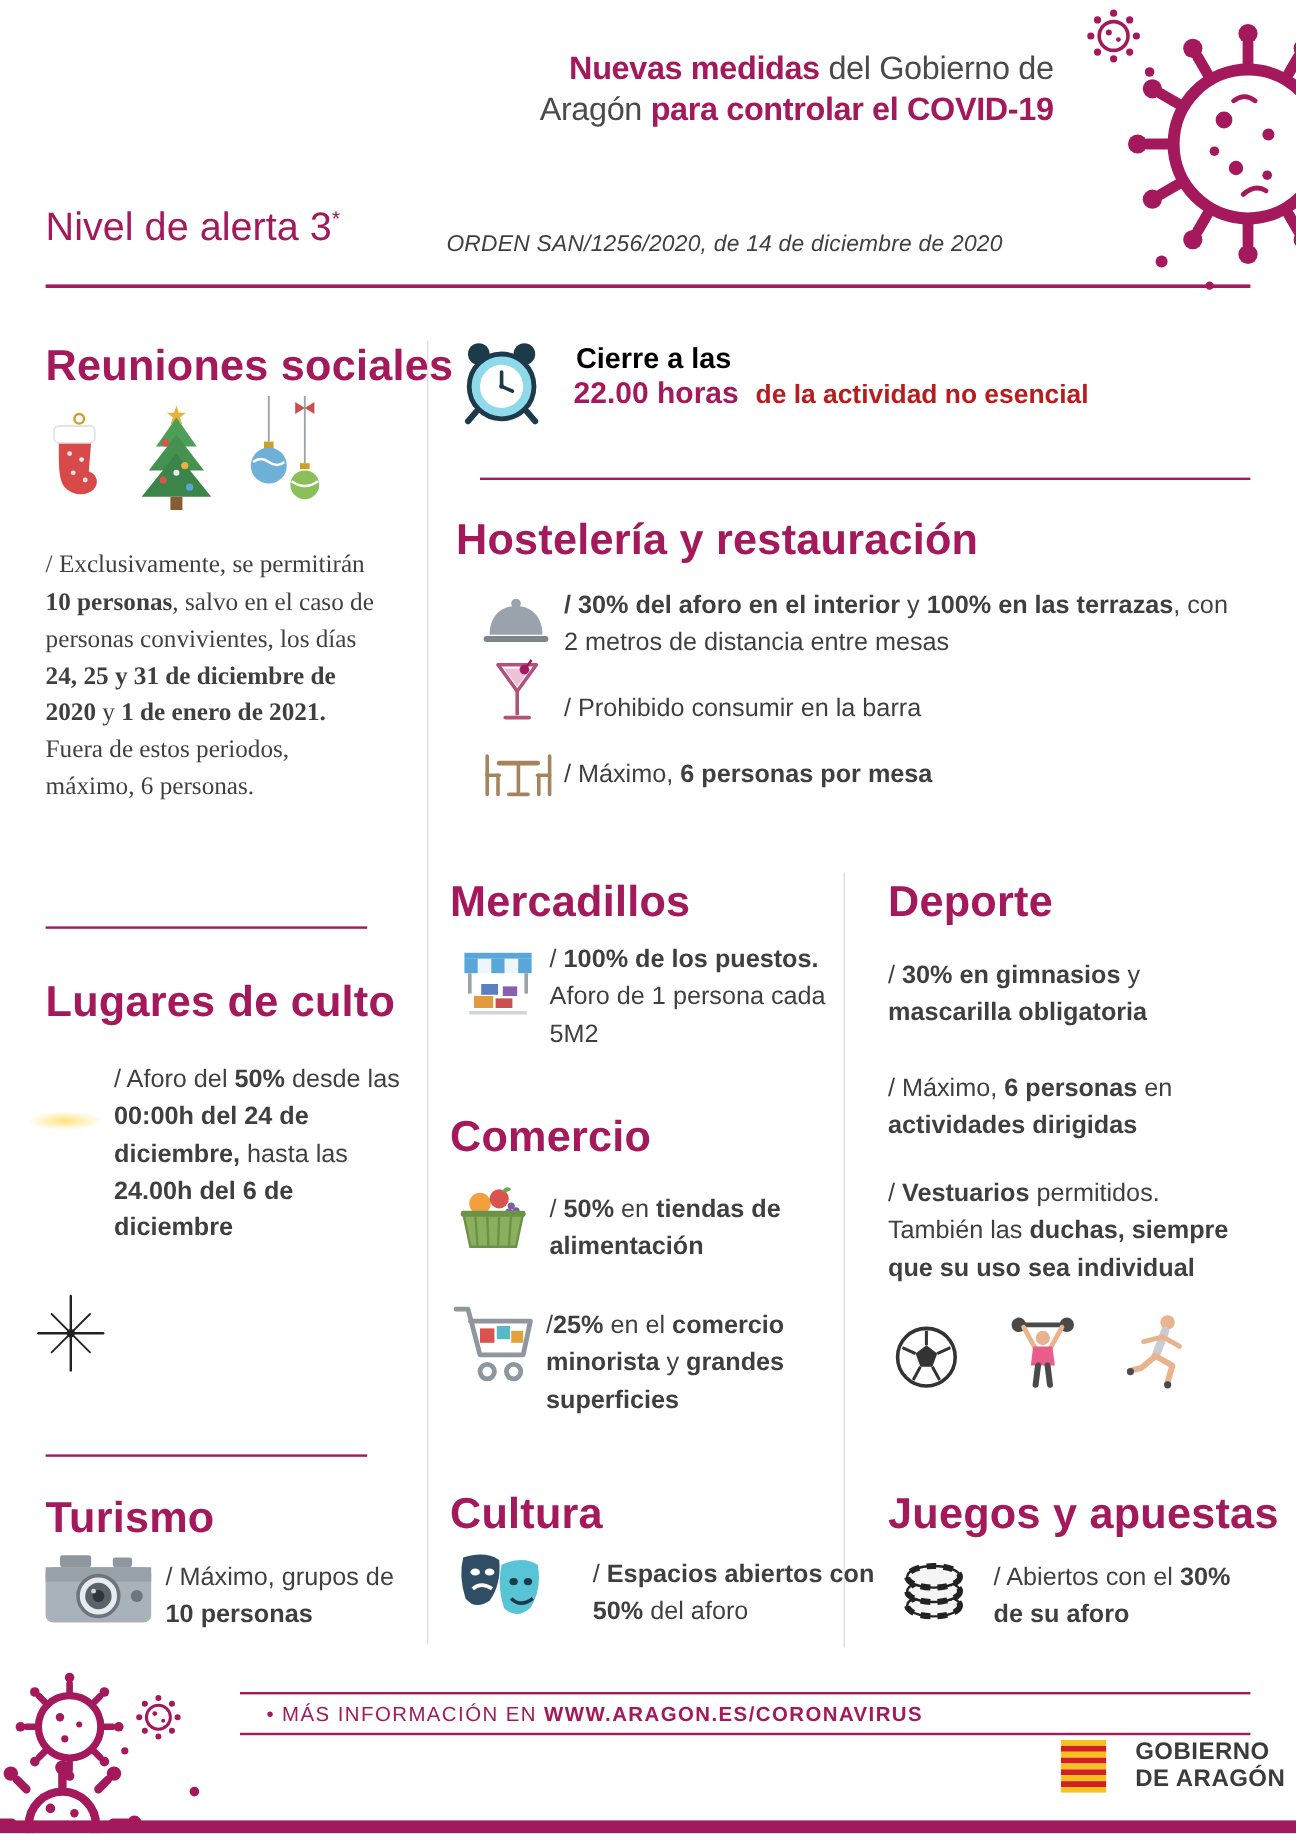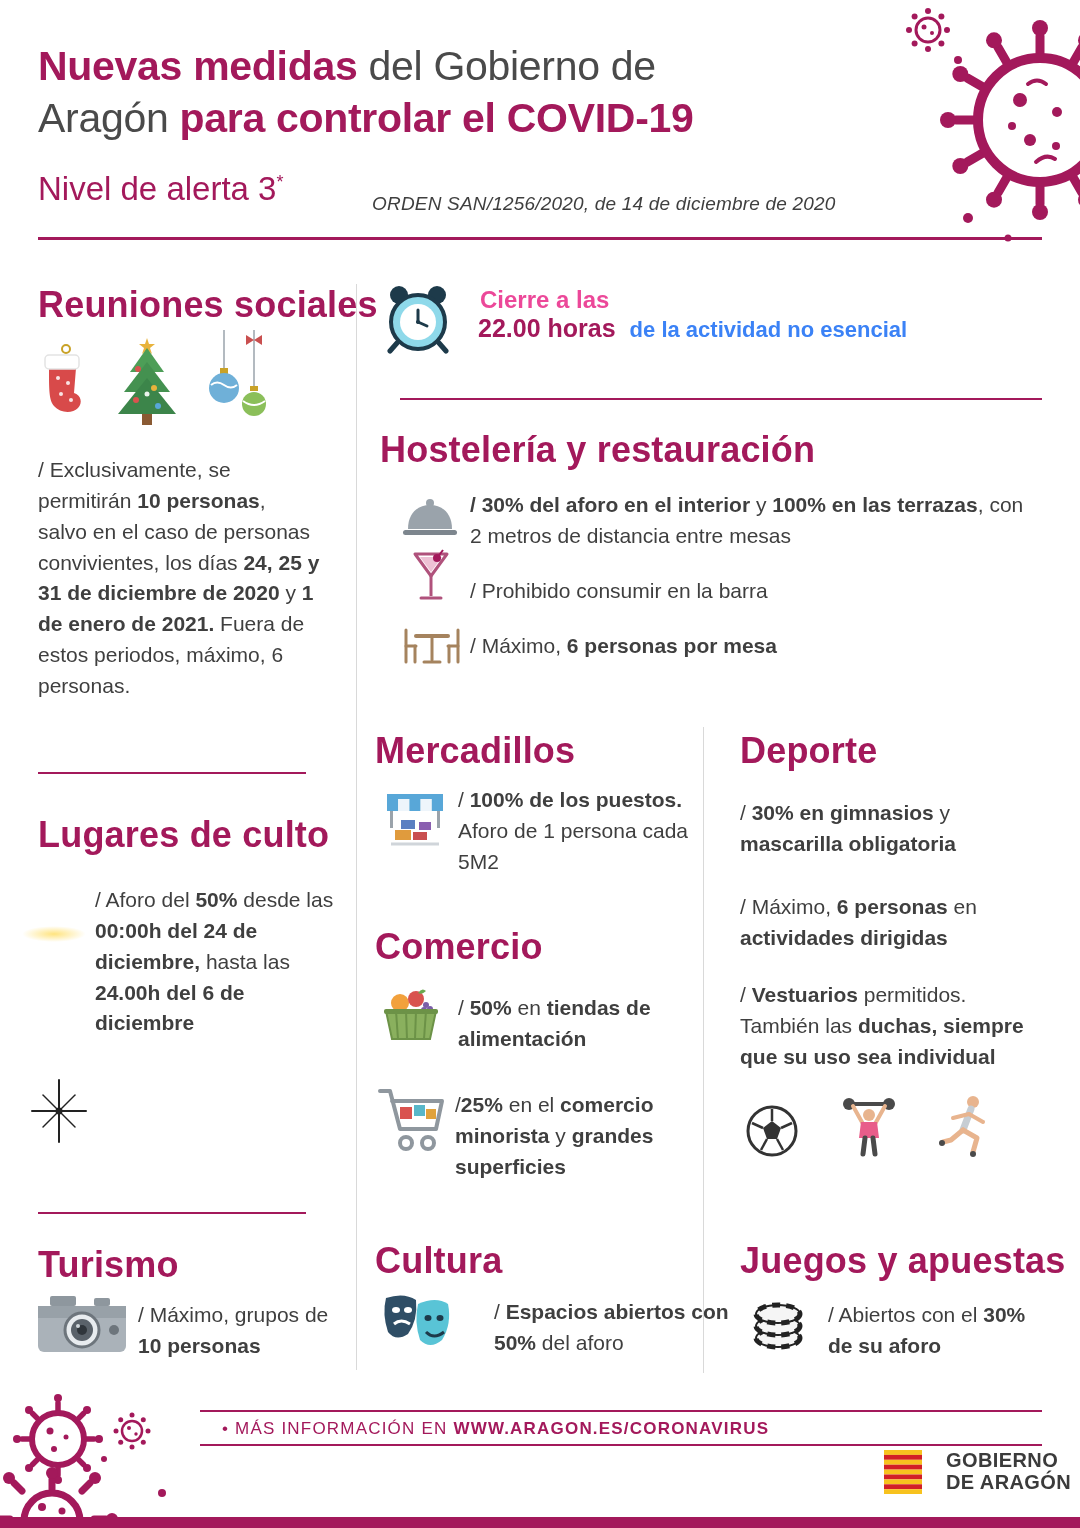--- a/index.html
+++ b/index.html
@@ -3,33 +3,33 @@
 <meta charset="utf-8">
 <style>
   * { margin:0; padding:0; box-sizing:border-box; }
   html,body { background:#ffffff; }
   body { font-family:"Liberation Sans", sans-serif; color:#3f3f3f; }
   .page { position:relative; width:1080px; height:1528px; margin:0 auto; background:#ffffff; overflow:hidden; }
   .abs { position:absolute; }
   .b { font-weight:700; }
   .accent { color:#a3195b; }
   .gray { color:#4a4a4a; }
-  h1.title { font-size:41px; line-height:1.27; font-weight:400; letter-spacing:-0.3px; color:#4a4a4a; }
+  h1.title { font-size:27px; line-height:1.27; font-weight:400; letter-spacing:-0.3px; color:#4a4a4a;text-align:right; }
   h1.title .b { font-weight:800; }
   .alert { font-size:33px; color:#a3195b; font-weight:400; }
   .alert sup { font-size:18px; }
   .order { font-size:19px; font-style:italic; color:#3f3f3f; letter-spacing:.2px; }
   .heading { font-size:36px; font-weight:800; color:#a3195b; letter-spacing:.2px; }
   .body-text { font-size:21px; line-height:1.47; color:#3f3f3f; }
   .rule-h { background:#a3195b; }
   .rule-v { background:#d9d9d9; width:1px; }
-  .closure-intro { font-size:24px; font-weight:700; color:#ec4899; }
+  .closure-intro { font-size:24px; font-weight:700; color:#000000; }
   .closure-row { display:flex; align-items:baseline; gap:14px; }
   .closure-time { font-size:25px; font-weight:800; color:#a3195b; }
-  .closure-suffix { font-size:22px; font-weight:700; color:#3b82f6; }
+  .closure-suffix { font-size:22px; font-weight:700; color:#b91c1c; }
   .footer-info { font-size:17px; color:#a3195b; letter-spacing:1.2px; }
   .logo { display:flex; align-items:center; gap:24px; }
   .logo-text { font-size:20px; font-weight:800; color:#3b3b3b; line-height:1.08; letter-spacing:.4px; }
   .bottom-bar { position:absolute; left:0; bottom:0; width:1080px; height:11px; background:#a3195b; }
   .xmas-row { display:flex; align-items:flex-start; gap:16px; }
   .sports-row { display:flex; align-items:flex-end; gap:42px; }
   .candle-glow { width:64px; height:16px; border-radius:50%;
                  background:radial-gradient(ellipse at center, rgba(255,226,120,0.95) 0%, rgba(255,226,120,0) 70%); }
 </style>
 </head>
@@ -145,21 +145,21 @@
       <polygon points="52,10 60,5 60,15" fill="#c94f4f"></polygon>
       <rect x="18" y="38" width="8" height="6" fill="#c9a227"></rect>
       <circle cx="22" cy="58" r="15" fill="#6fb0d8"></circle>
       <path d="M9,55 q6,-5 13,0 q7,5 13,0" stroke="#ffffff" stroke-width="2" fill="none"></path>
       <rect x="48" y="56" width="8" height="5" fill="#c9a227"></rect>
       <circle cx="52" cy="74" r="12" fill="#8bbf5a"></circle>
       <path d="M41,71 q11,8 22,0" stroke="#ffffff" stroke-width="2" fill="none"></path>
     </svg>
   </div>
 
-  <p class="abs body-text" style="left:38px; top:455px; width:282px;"><span>/ Exclusivamente, se permitirán </span><span class="b">10 personas</span><span>, salvo en el caso de personas convivientes, los días </span><span class="b">24, 25 y 31 de diciembre de 2020</span><span> y </span><span class="b">1 de enero de 2021.</span><span> Fuera de estos periodos, máximo, 6 personas.</span></p>
+  <p class="abs body-text" style="left:38px; top:455px; width:282px;font-family:Liberation Serif, serif;"><span>/ Exclusivamente, se permitirán </span><span class="b">10 personas</span><span>, salvo en el caso de personas convivientes, los días </span><span class="b">24, 25 y 31 de diciembre de 2020</span><span> y </span><span class="b">1 de enero de 2021.</span><span> Fuera de estos periodos, máximo, 6 personas.</span></p>
 
   <div class="abs rule-h" style="left:38px; top:772px; width:268px; height:2px;"></div>
 
   <div class="abs heading" style="left:38px; top:814px;">Lugares de culto</div>
   <div class="abs candle-glow" style="left:22px; top:926px;"></div>
   <p class="abs body-text" style="left:95px; top:885px; width:245px;"><span>/ Aforo del </span><span class="b">50%</span><span>  desde las </span><span class="b">00:00h del 24 de diciembre,</span><span> hasta las </span><span class="b">24.00h del 6 de diciembre</span></p>
 
   <div class="abs" style="left:30px; top:1078px;">
     <svg width="58" height="66" viewBox="0 0 58 66">
       <line x1="29" y1="2" x2="29" y2="64" stroke="#222222" stroke-width="2" stroke-linecap="round"></line>

